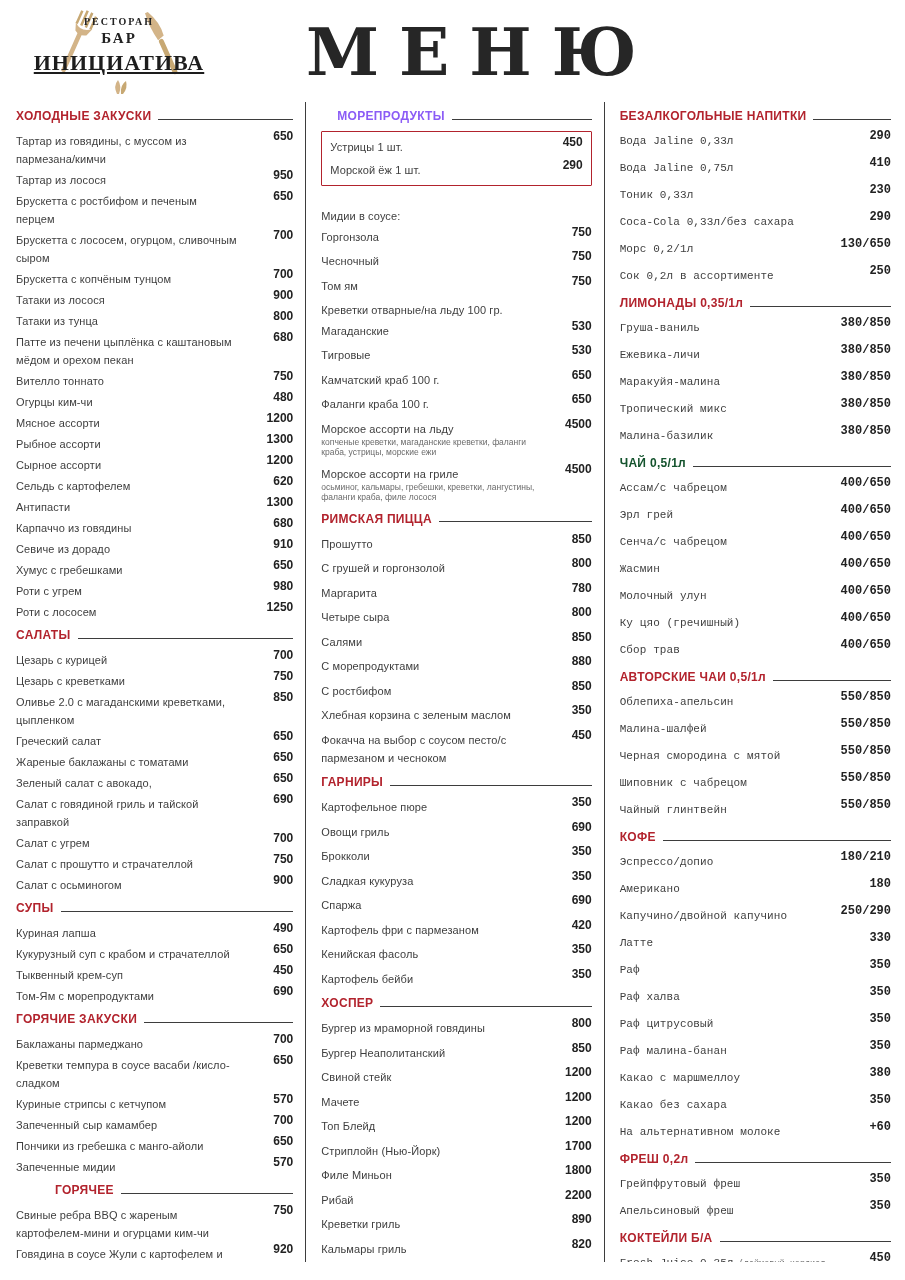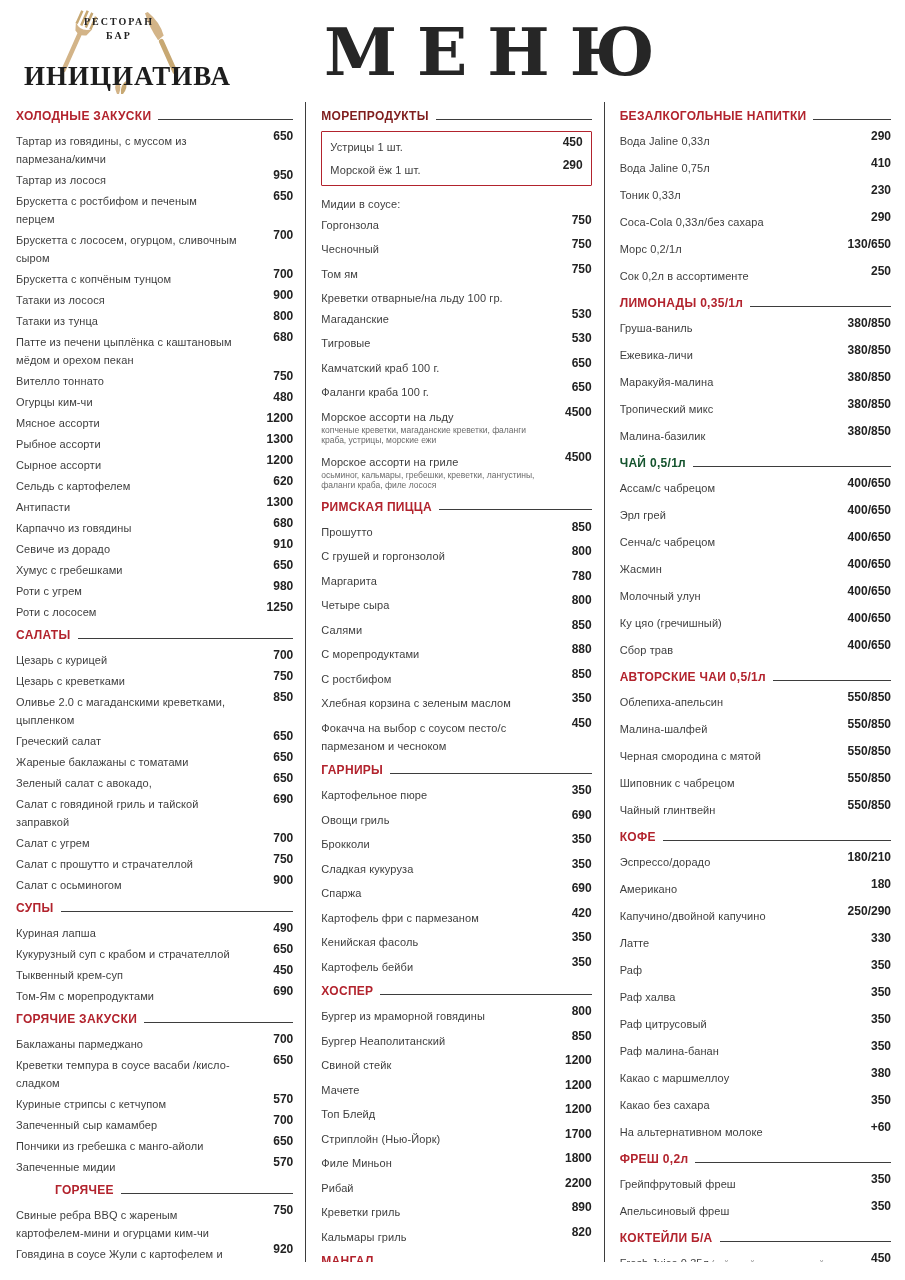--- a/index.html
+++ b/index.html
@@ -9,24 +9,24 @@
     font-family:"Liberation Sans", sans-serif;
     color:#3e3e3e;
   }
   .page { width:905px; height:1280px; padding:6px 14px 10px 16px; position:relative;border-radius:9px; }
 
   
   .header { height:96px; position:relative; }
   .logo { position:absolute; left:8px; top:2px; width:190px; height:94px; text-align:center; }
   .logo svg.cutlery { position:absolute; left:28px; top:0; width:134px; height:90px; }
   .brand-top   { position:absolute; left:0; right:0; top:8px;  font-family:"Liberation Serif",serif; font-size:10px; letter-spacing:2px; color:#222; font-weight:bold; }
-  .brand-mid   { position:absolute; left:0; right:0; top:22px; font-family:"Liberation Serif",serif; font-size:10px;  letter-spacing:2px; color:#222; font-weight:bold;text-align:center; }
-  .brand-name  { position:absolute; left:0; right:0; top:53px; font-family:"Liberation Serif",serif; font-size:27px; letter-spacing:1px; color:#1d1d1d; font-weight:bold; }
+  .brand-mid   { position:absolute; left:0; right:0; top:22px; font-family:"Liberation Serif",serif; font-size:15px;  letter-spacing:2px; color:#222; font-weight:bold;text-align:center; }
+  .brand-name  { position:absolute; left:0; right:0; top:42px; font-family:"Liberation Serif",serif; font-size:22px; letter-spacing:1px; color:#1d1d1d; font-weight:bold;text-decoration:underline; }
   .menu-title {
-    position:absolute; left:308px; top:0; width:340px; text-align:center;
+    position:absolute; left:290px; top:0; width:340px; text-align:center;
     font-family:"DejaVu Serif","Liberation Serif",serif; font-weight:bold;
     font-size:66px; letter-spacing:20px; color:#262626; line-height:92px;
   }
 
   
   .columns { display:flex; align-items:stretch; height:1160px; overflow:hidden; }
   .col { overflow:hidden; }
   .col-1 { width:292px; padding-right:12px; }
   .col-2 { width:302px; padding:0 12px 0 15px; border-left:1px solid #3d3d3d; border-right:1px solid #3d3d3d; }
   .col-3 { width:289px; padding-left:15px; }
@@ -40,24 +40,24 @@
   .item { display:flex; justify-content:space-between; align-items:flex-start; }
   .i-left { flex:1; padding-right:8px; }
   .i-name { font-size:11px; line-height:11.5px; color:#3e3e3e; letter-spacing:0.1px; }
   .i-price { font-size:12px; font-weight:bold; color:#222; white-space:nowrap; line-height:11.5px; min-width:48px; text-align:right; }
   .i-note { font-size:8.5px; line-height:9.5px; color:#6b6b6b; margin-top:1.5px; }
   .i-inline-note { font-size:8.5px; color:#6b6b6b; }
   .item.group .i-name { color:#3e3e3e; }
 
   .col-1 .item { margin-bottom:3px; }
   .col-2 .item { margin-bottom:6.5px; }
-  .col-3 .item { margin-bottom:9px; }
+  .col-3 .item { margin-bottom:9px;font-family:Liberation Mono, monospace; }
   .col-2 .item.group { margin-bottom:2.5px; margin-top:2px; }
 
-  .boxed { border:1.6px solid #b2232d; border-radius:1px; padding:5px 8px 2px; margin:1px 0 8px; }
+  .boxed { border:1.6px solid #b2232d; border-radius:1px; padding:5px 8px 2px; margin:1px 0 20px; }
   .boxed .item { margin-bottom:5px; }
 
   .gold { fill:#d3b488; }
   .gold2 { fill:#c7a873; }
 </style>
 </head>
 <body>
 
 <div class="page">
   <div class="header">
@@ -284,21 +284,21 @@
           </div>
           <div class="item">
             <div class="i-left"><span class="i-name">Говядина в соусе Жули с картофелем и трюфельным пармезаном</span></div>
             <div class="i-price">920</div>
           </div>
         </section>
       </div>
     <div class="col col-2" id="col2">
         <section class="sec">
           <div class="sec-head">
-            <span class="sec-title" style="color: #7f1d1d;">МОРЕПРОДУКТЫ</span>
+            <span class="sec-title" style="color: #8b5cf6; margin-left: 16px;">МОРЕПРОДУКТЫ</span>
             <span class="sec-rule"></span>
           </div>
           <div class="boxed" style="border-color: rgb(178, 35, 45);">
             <div class="item">
               <div class="i-left"><span class="i-name">Устрицы 1 шт.</span></div>
               <div class="i-price">450</div>
             </div>
             <div class="item">
               <div class="i-left"><span class="i-name">Морской ёж 1 шт.</span></div>
               <div class="i-price">290</div>
@@ -595,21 +595,21 @@
             <div class="i-left"><span class="i-name">Чайный глинтвейн</span></div>
             <div class="i-price">550/850</div>
           </div>
         </section>
         <section class="sec">
           <div class="sec-head">
             <span class="sec-title" style="color: rgb(178, 35, 45);">КОФЕ</span>
             <span class="sec-rule"></span>
           </div>
           <div class="item">
-            <div class="i-left"><span class="i-name">Эспрессо/дорадо</span></div>
+            <div class="i-left"><span class="i-name">Эспрессо/допио</span></div>
             <div class="i-price">180/210</div>
           </div>
           <div class="item">
             <div class="i-left"><span class="i-name">Американо</span></div>
             <div class="i-price">180</div>
           </div>
           <div class="item">
             <div class="i-left"><span class="i-name">Капучино/двойной капучино</span></div>
             <div class="i-price">250/290</div>
           </div>

